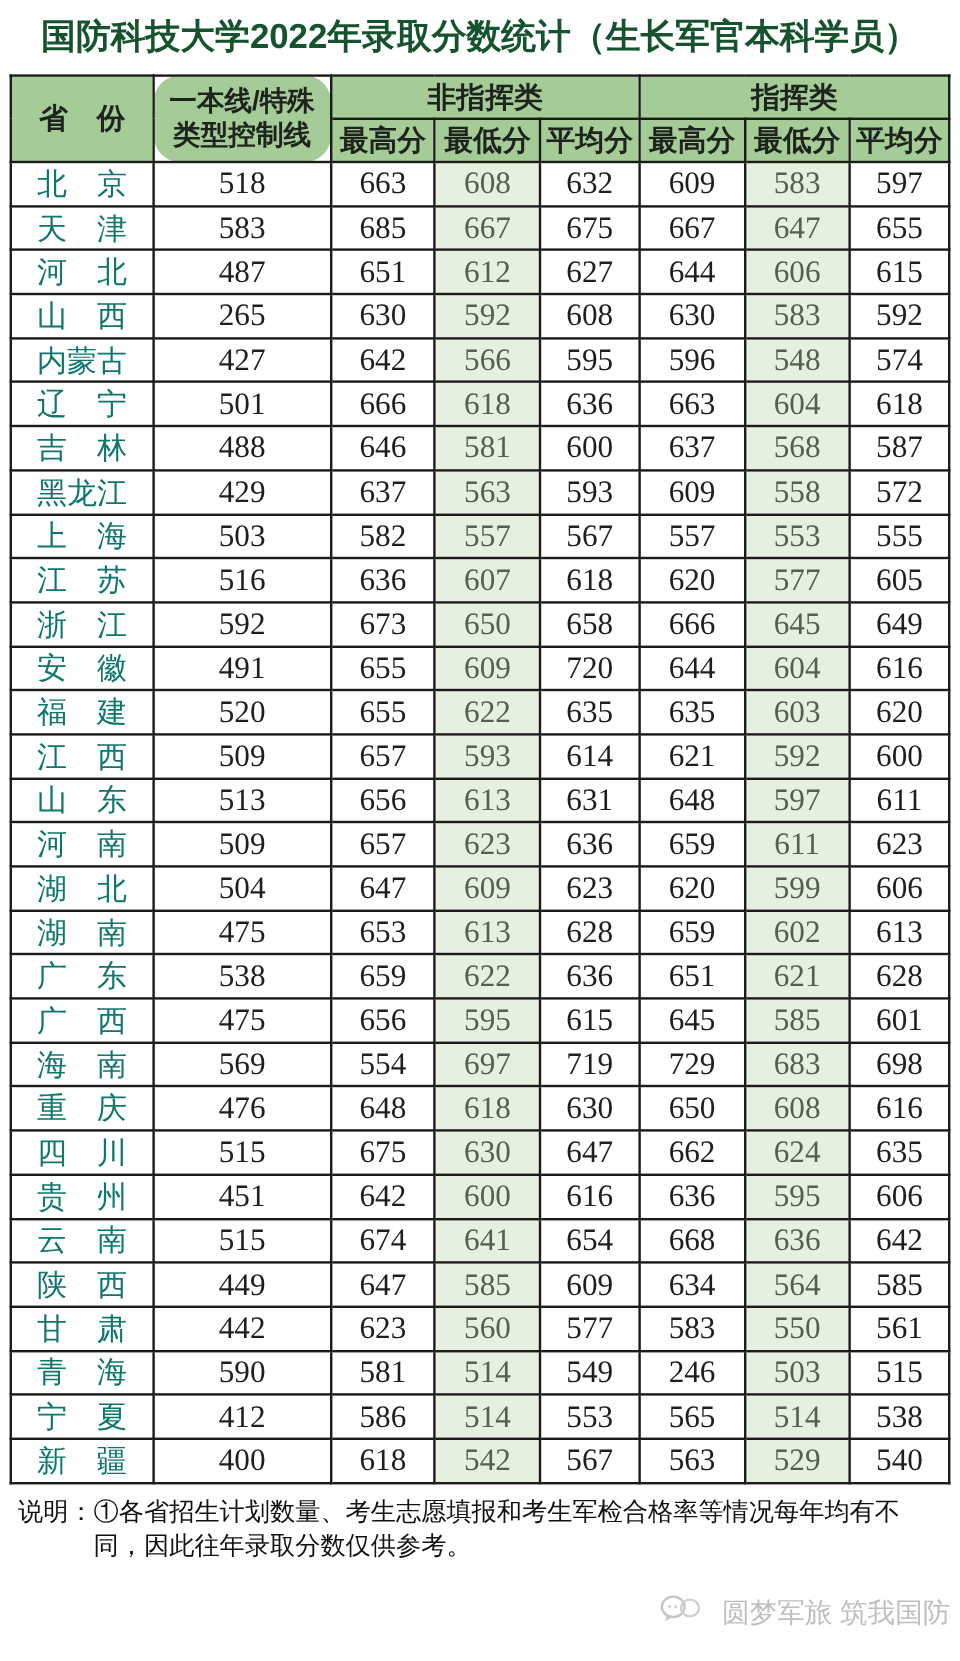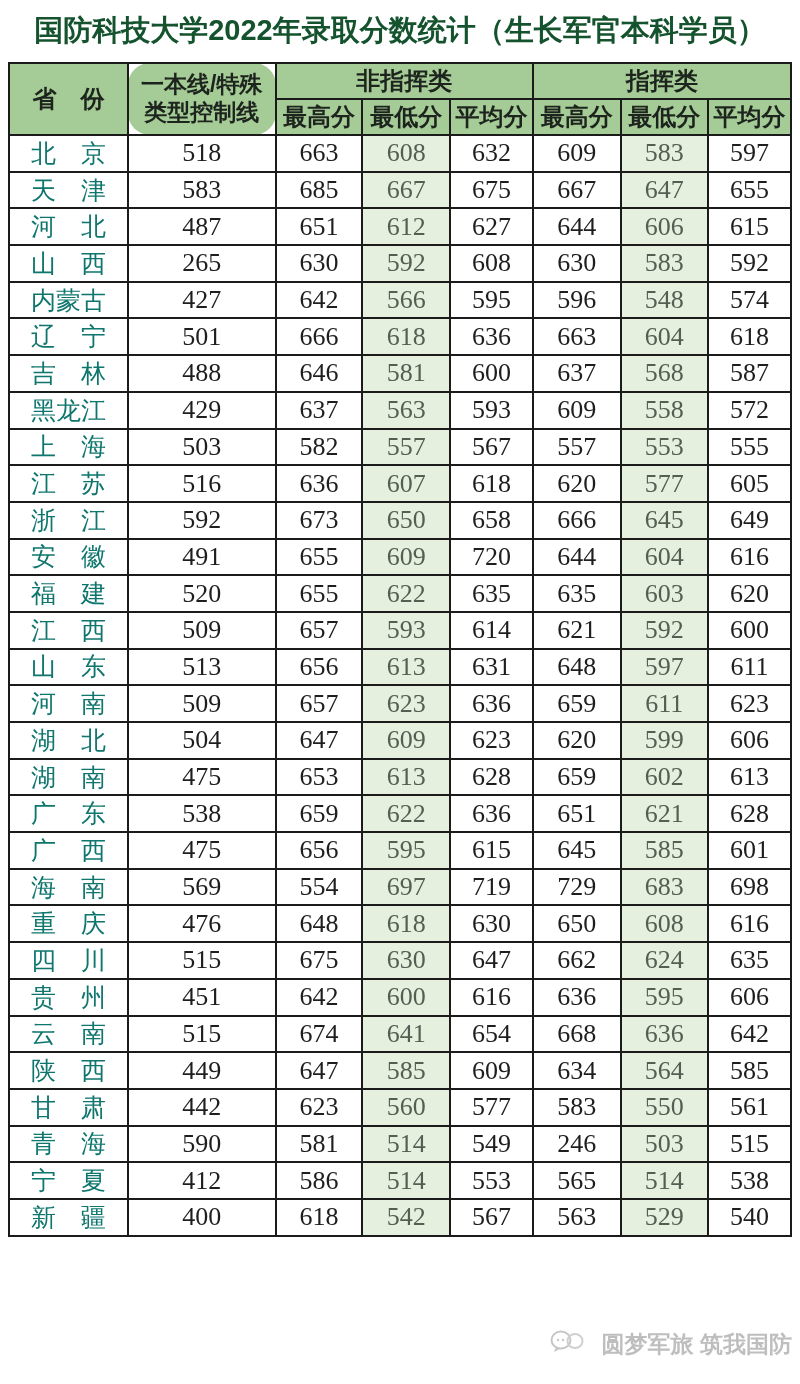--- a/index.html
+++ b/index.html
@@ -75,24 +75,24 @@
     flex: 0 0 auto;
     white-space: nowrap;
   }
   .notes .notes-body { flex: 1 1 auto; }
 
   .watermark {
     position: absolute;
     top: 1329px;
     right: 8px;
     display: flex;
-    align-items: center;
+    align-items: flex-start;
     gap: 18px;
     font-family: "Liberation Sans", sans-serif;
-    font-weight: bold;
+    font-weight: normal;
     font-size: 23px;
     color: rgba(150, 150, 150, 0.62);
     white-space: nowrap;
     pointer-events: none;
   }
   .watermark .wm-logo { opacity: 0.55; }
 </style>
 </head>
 <body>
 
@@ -423,21 +423,23 @@
         <td class="hl">542</td>
         <td>567</td>
         <td>563</td>
         <td class="hl">529</td>
         <td>540</td>
       </tr>
     </tbody>
 </table>
 
 <div class="notes">
+  <span class="notes-label">说明：</span>
   <div class="notes-body">
+    <p>①各省招生计划数量、考生志愿填报和考生军检合格率等情况每年均有不同，因此往年录取分数仅供参考。</p>
   </div>
 </div>
 
 <div class="watermark">
   <span class="wm-logo">
     <svg width="34" height="24" viewBox="0 0 34 24" fill="none" xmlns="http://www.w3.org/2000/svg">
       <ellipse cx="11" cy="10" rx="9.5" ry="8.5" stroke="#999999" stroke-width="2"></ellipse>
       <path d="M6 17 L4 22 L11 18.5 Z" fill="#999999"></path>
       <ellipse cx="25" cy="11" rx="7.5" ry="7" stroke="#aaaaaa" stroke-width="2"></ellipse>
       <circle cx="8" cy="10" r="1.2" fill="#999999"></circle>

